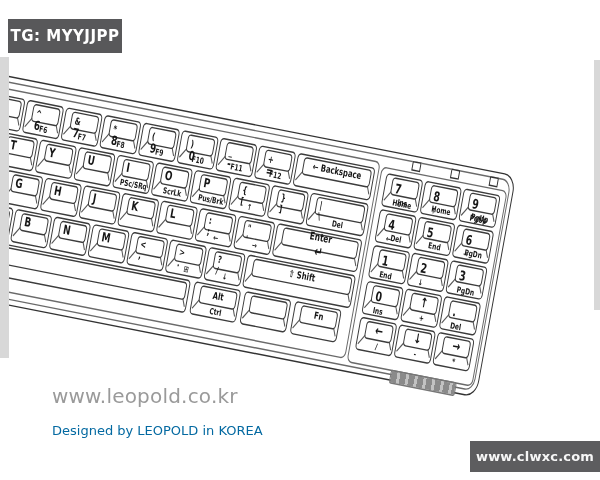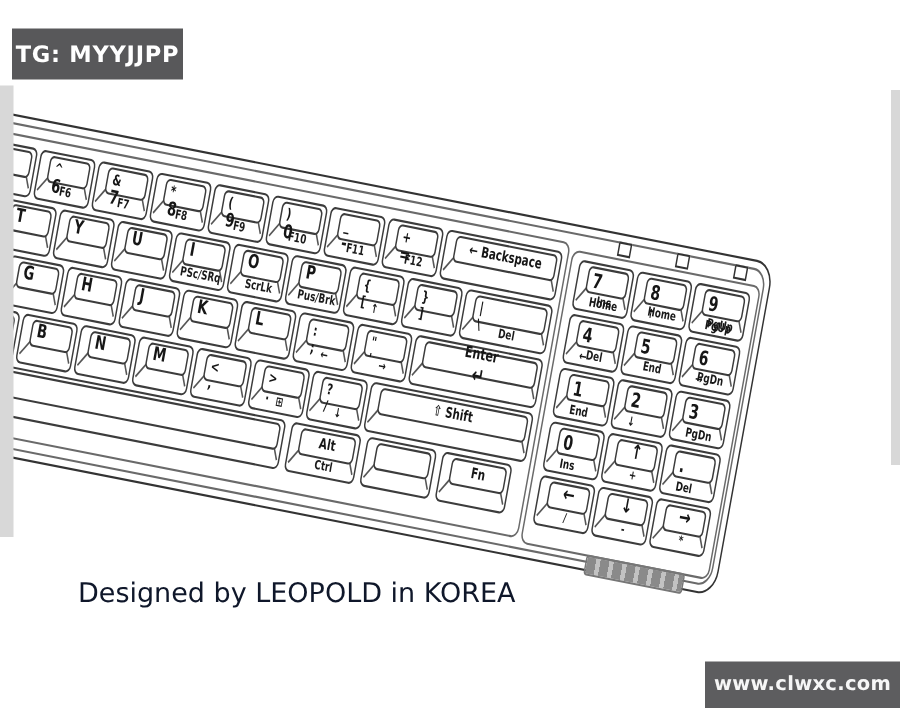--- a/index.html
+++ b/index.html
@@ -8,21 +8,21 @@
 
   
   #tag-badge{position:absolute;left:8px;top:8px;width:114px;height:34px;background:#58585a;
              color:#fff;display:flex;align-items:center;justify-content:center;
              font-size:15px;font-weight:700;letter-spacing:.5px;z-index:10;margin-top:11px;}
   #site-badge{position:absolute;left:470px;top:441px;width:130px;height:31px;background:#5d5d5f;
              color:#f6f6f6;display:flex;align-items:center;justify-content:center;
              font-size:13px;font-weight:700;letter-spacing:.2px;z-index:10;}
   #watermark{position:absolute;left:52px;top:384px;z-index:9;color:#9a9a9a;}
   #watermark .l1{font-size:20px;font-weight:400;letter-spacing:.2px;}
-  #watermark .l2{font-size:18px;font-weight:400;color:#0f172a;margin-top:1px;}
+  #watermark .l2{font-size:13px;font-weight:400;color:#0369a1;margin-top:15px;}
   .edge-strip{position:absolute;background:#d8d8d8;z-index:6;}
   #strip-left{left:0;top:57px;width:9px;height:301px;}
   #strip-right{right:0;top:60px;width:6px;height:250px;}
 
   
   #kb{position:absolute;left:0;top:0;width:758px;height:190px;z-index:1;
       transform:matrix(0.9667,0.19,-0.25,1.38,-208.9,1.5);transform-origin:0 0;}
   #case{position:absolute;left:0;top:22px;width:754px;height:159px;background:#fff;
         border:1.6px solid #333;border-radius:12px;}
   #case-inner{position:absolute;left:3px;top:3px;right:3px;bottom:3px;
@@ -398,20 +398,21 @@
     </div>
     <div class="key arr" style="left: 706px; top: 142px; width: 38px; height: 24px;">
       <div class="ktop">
         <span class="klabel">→</span>
       </div>
       <div class="kfront">*</div>
     </div>
   </div>
 
 <div id="watermark">
+  <div class="l1">www.leopold.co.kr</div>
   <div class="l2">Designed by LEOPOLD in KOREA</div>
 </div>
 
 <div id="site-badge" style="background: rgb(93, 93, 95);">
   <span>www.clwxc.com</span>
 </div>
 
 <div id="strip-left" class="edge-strip"></div>
 <div id="strip-right" class="edge-strip"></div>
 

